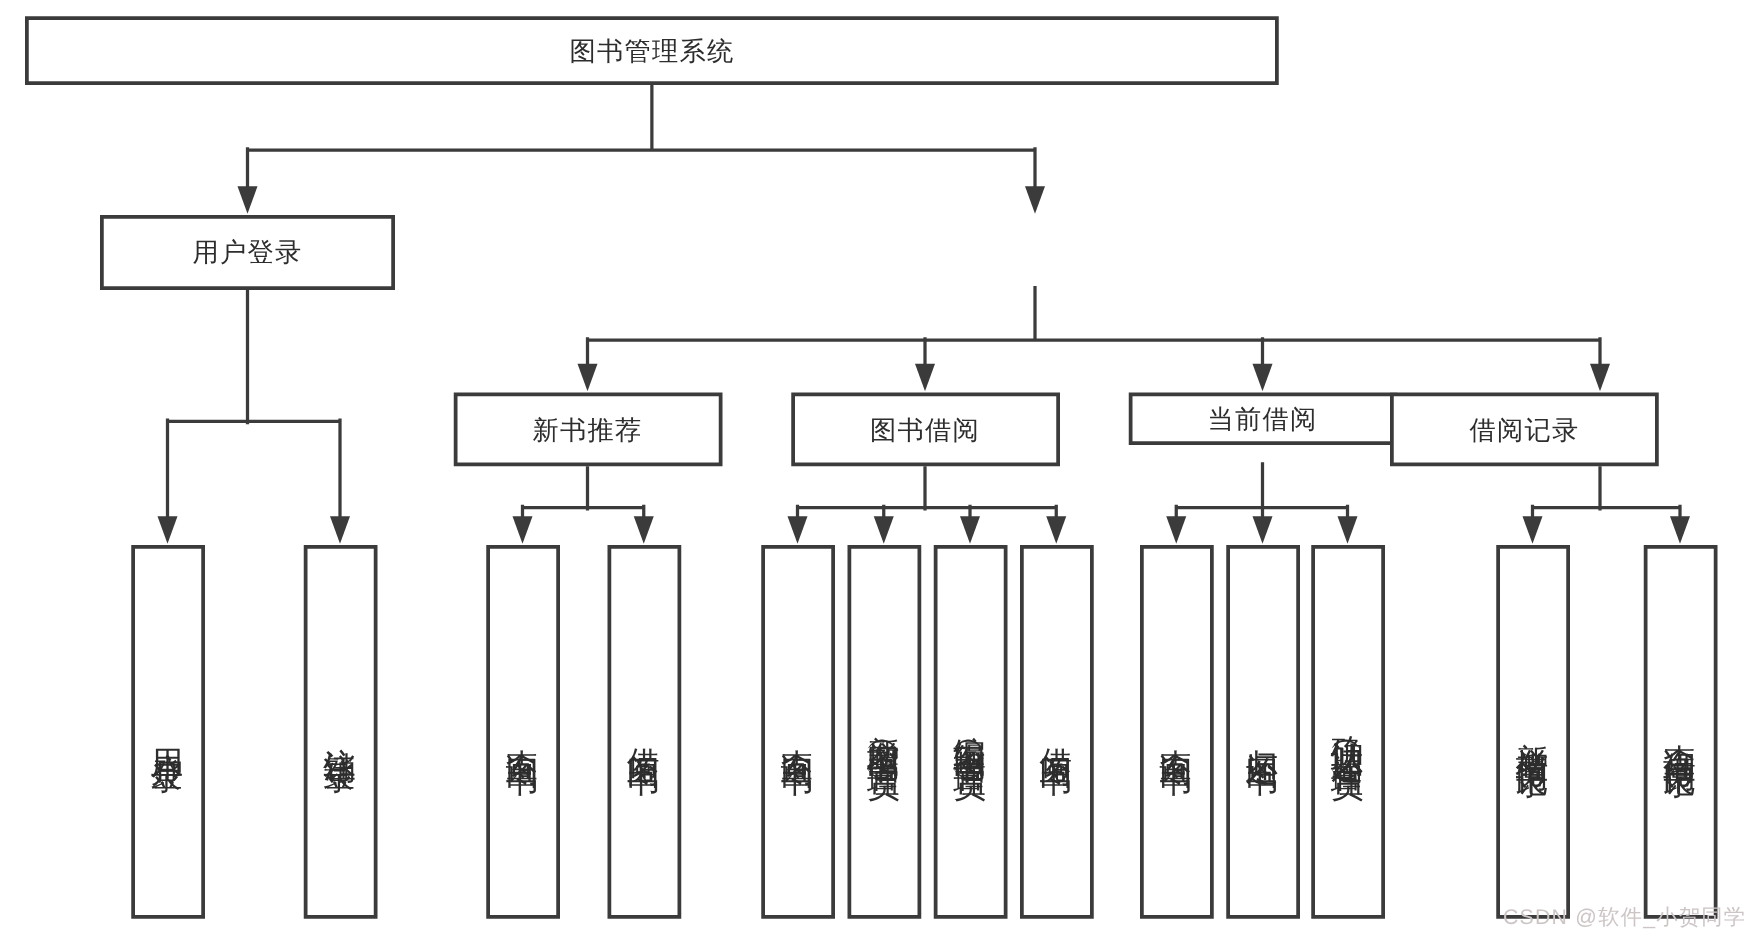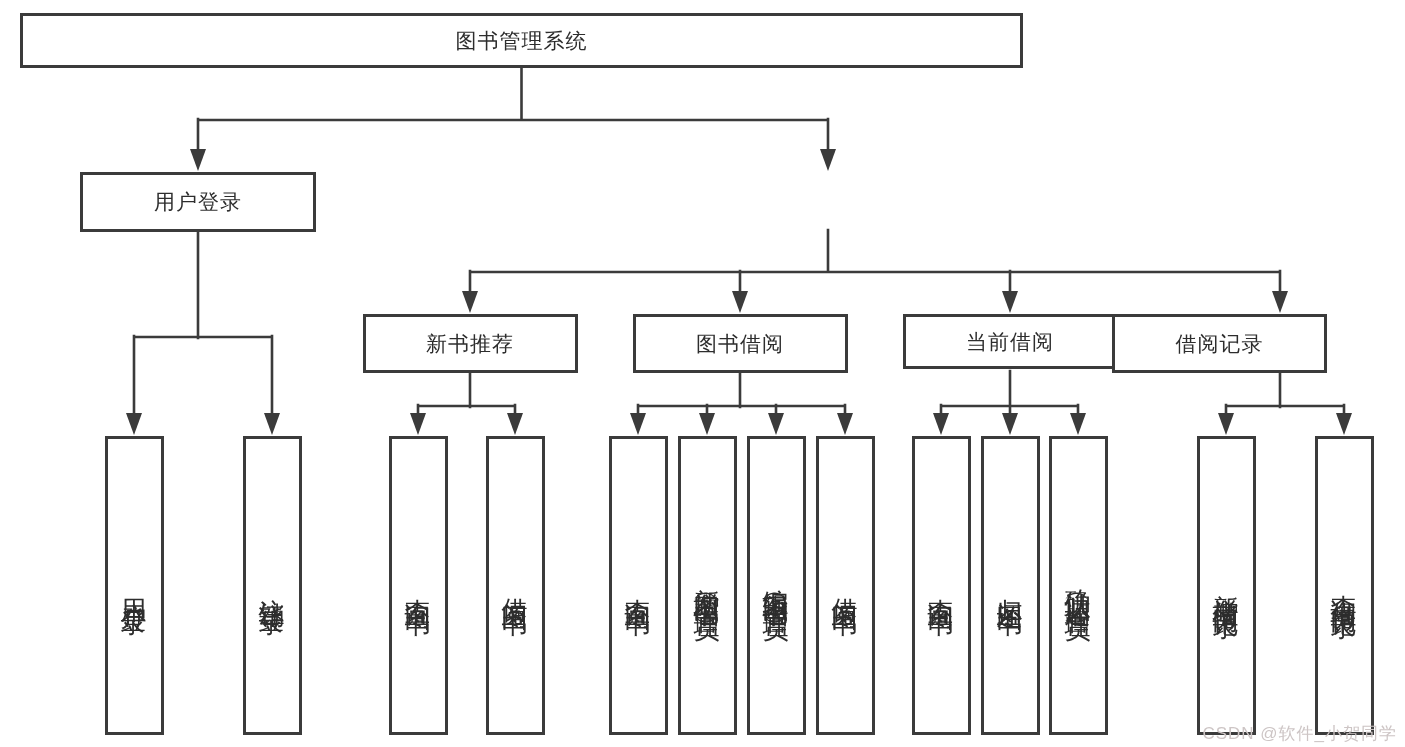--- a/index.html
+++ b/index.html
@@ -78,21 +78,21 @@
   <div class="node h" style="left:80px;top:172px;width:236px;height:60px">
     <span>用户登录</span>
   </div>
 
   <div class="node h" style="left:632.5px;top:314px;width:215px;height:59px">
     <span>图书借阅</span>
   </div>
   <div class="node h" style="left:362.5px;top:314px;width:215px;height:59px">
     <span>新书推荐</span>
   </div>
-  <div class="node h" style="left:902.5px;top:314px;width:215px;height:55px">
+  <div class="node h" style="left:902.5px;top:314px;width:215px;height:42px">
     <span>当前借阅</span>
   </div>
   <div class="node h" style="left:1112px;top:314px;width:215px;height:59px">
     <span>借阅记录</span>
   </div>
 
   <div class="node v" style="left:104.5px;top:436px;width:59px;height:299px">
     <span>用户登录</span>
   </div>
   <div class="node v" style="left:242.5px;top:436px;width:59px;height:299px">

